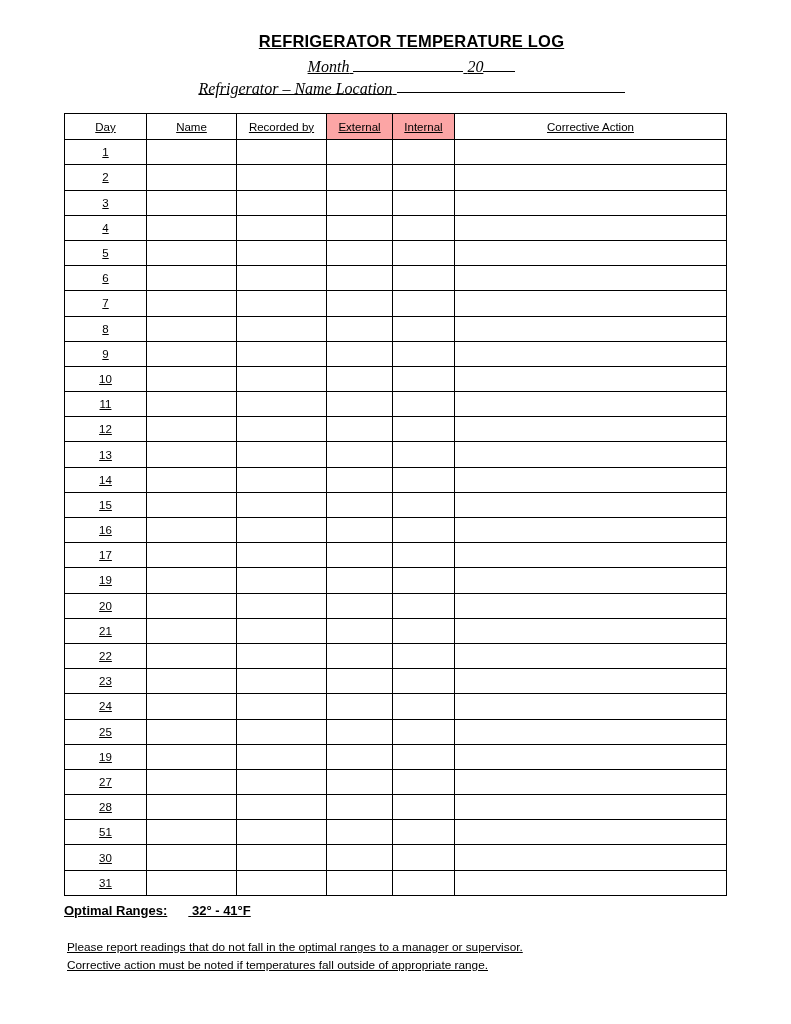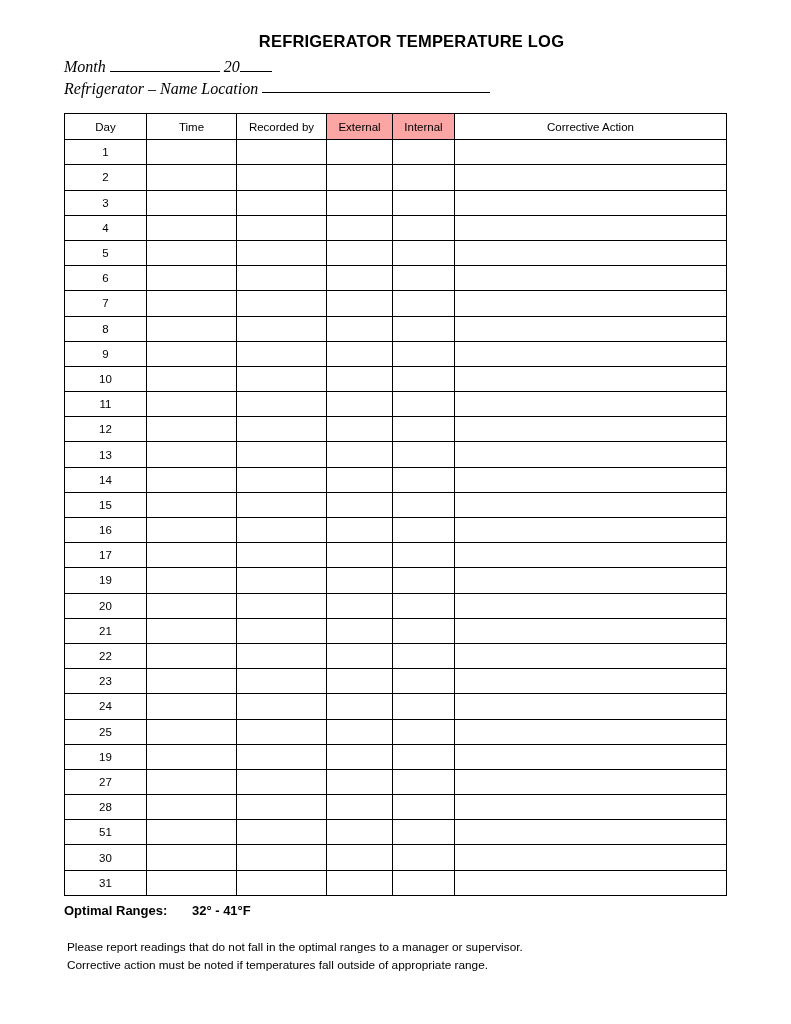--- a/index.html
+++ b/index.html
@@ -14,29 +14,31 @@
     color: #000000;
     position: relative;
     overflow: hidden;
   }
   .page {
     position: relative;
     width: 791px;
     height: 1024px;
     box-sizing: border-box;
     padding: 28px 32px 0 64px;
+    text-decoration: underline;
   }
   .doc-title {
     text-align: center;
     font-size: 16.5px;
     font-weight: bold;
     letter-spacing: 0.2px;
     margin: 4px 0 3px 0;
   }
   .subline {
+    text-align: center;
     font-family: "Liberation Serif", serif;
     font-style: italic;
     font-size: 16px;
     margin: 2px 0;
     white-space: nowrap;
   }
   .subline .rule {
     display: inline-block;
     border-bottom: 1px solid #000;
     height: 0.85em;
@@ -115,21 +117,21 @@
       <col class="c-day">
         <col class="c-time">
         <col class="c-rec">
         <col class="c-ext">
         <col class="c-int">
         <col class="c-corr">
     </colgroup>
     <thead>
       <tr>
         <th>Day</th>
-        <th>Time</th>
+        <th>Name</th>
         <th>Recorded by</th>
         <th class="shaded">External</th>
         <th class="shaded">Internal</th>
         <th>Corrective Action</th>
       </tr>
     </thead>
     <tbody>
         <tr>
           <td class="day-cell">1</td>
           <td></td>

